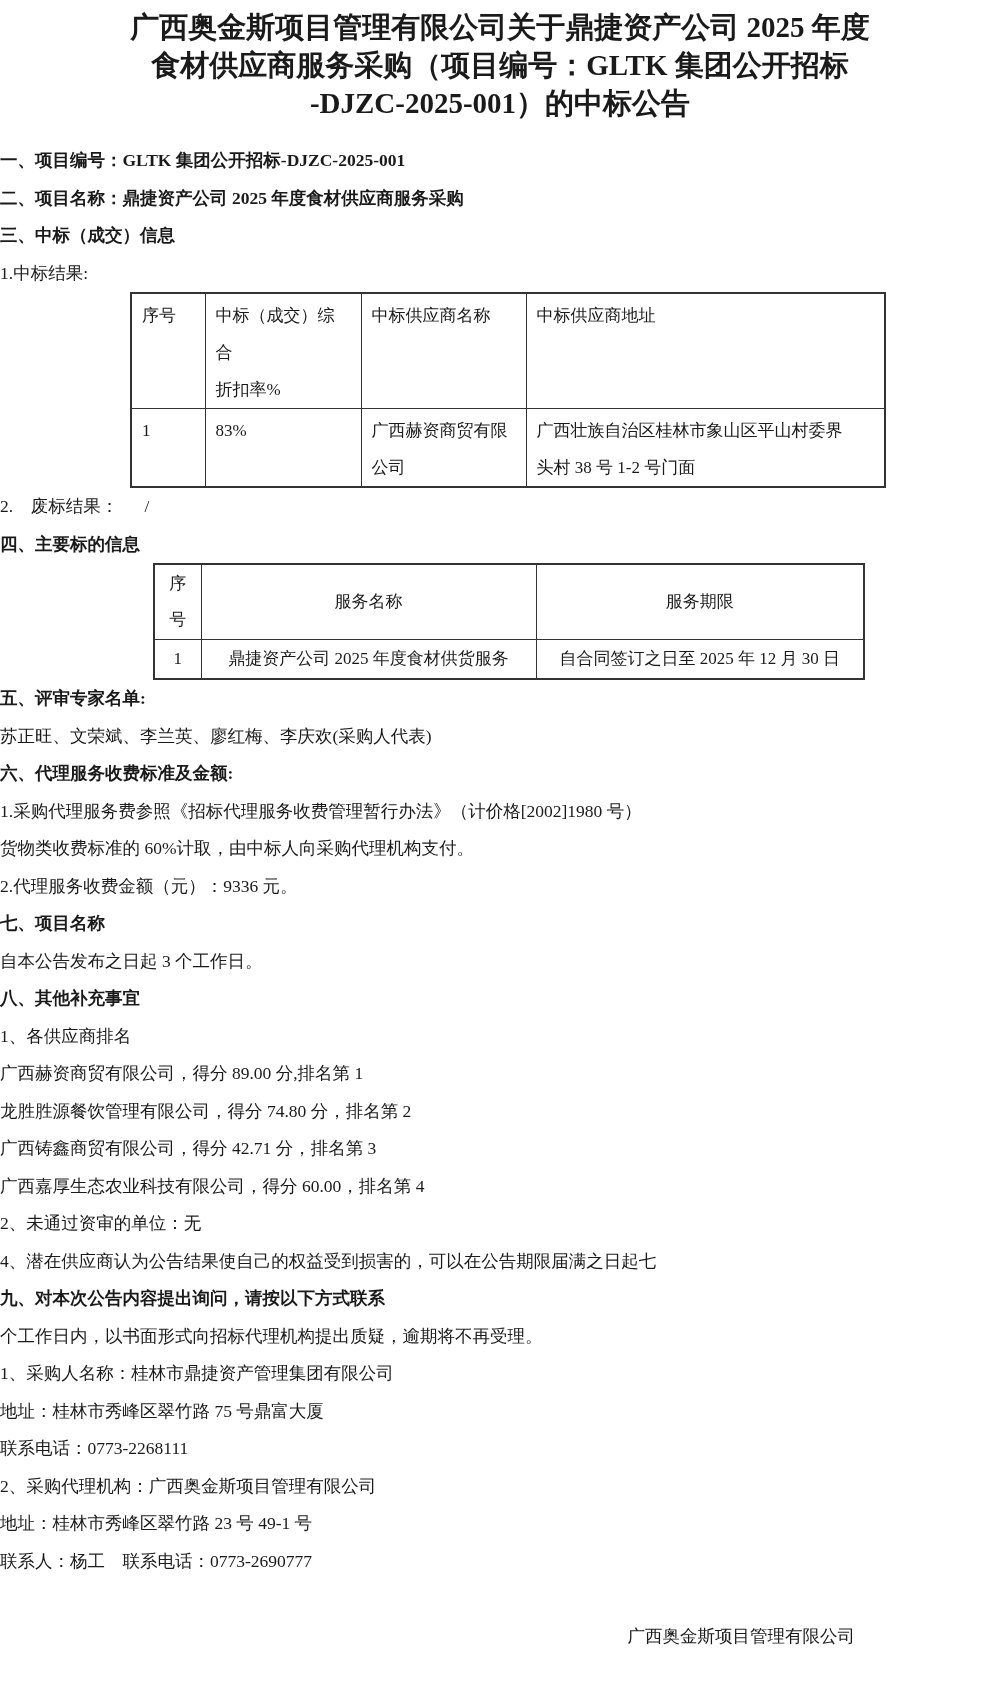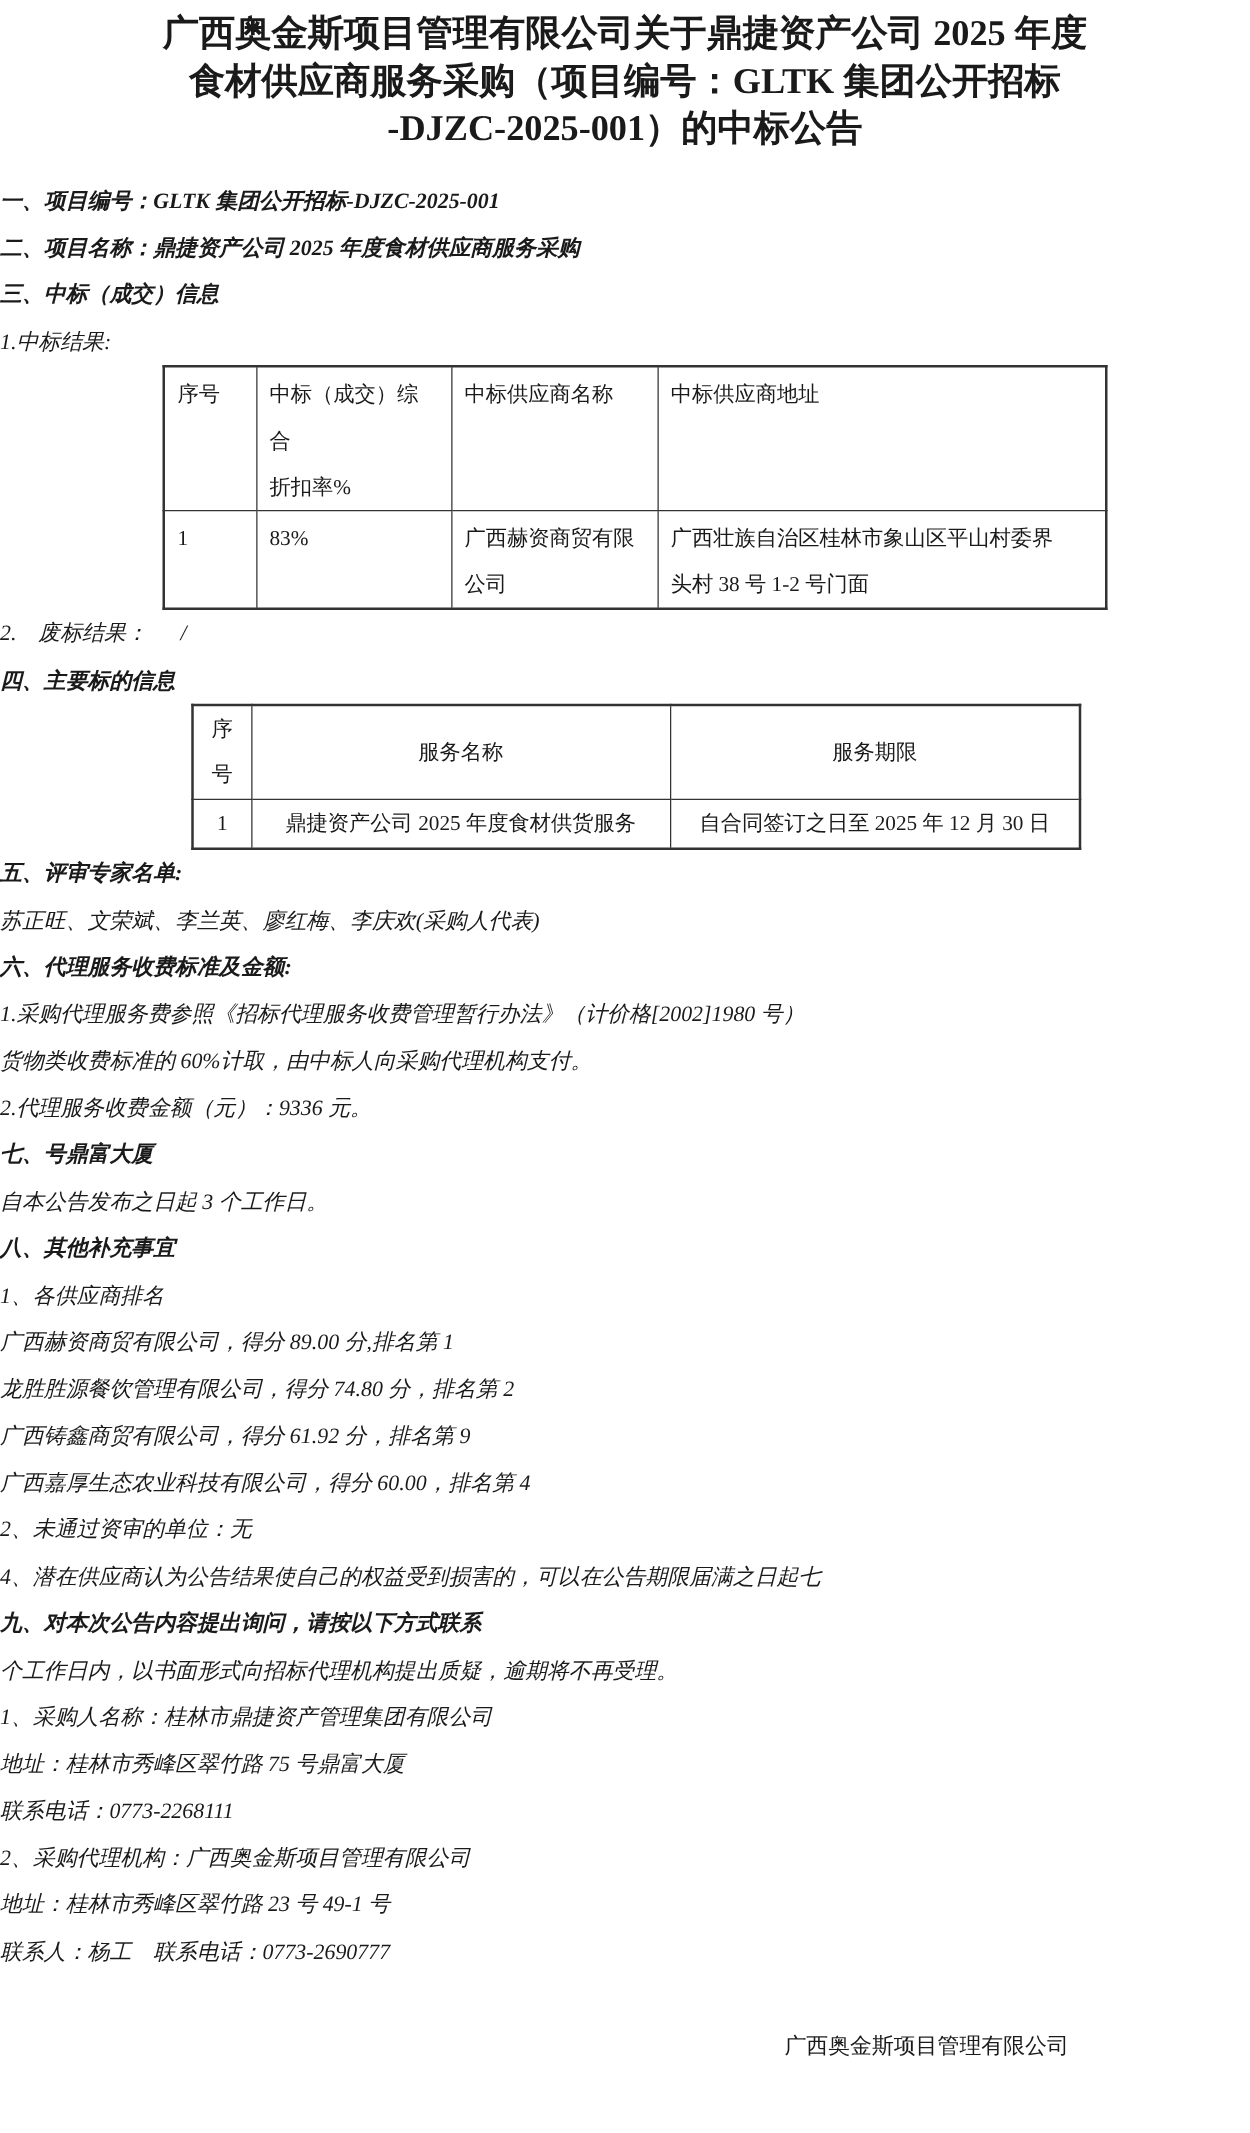--- a/index.html
+++ b/index.html
@@ -18,21 +18,20 @@
     font-size:29px;
     line-height:38px;
     text-align:center;
     margin:0 50px 20px 50px;
   }
   p.line{
     margin:0;
     font-size:17.5px;
     line-height:37.5px;
     white-space:nowrap;
-    font-style:italic;
   }
   .b{font-weight:bold;}
   .ml1{margin-left:152px;}
   .ml2{margin-left:188px;}
   .ml3{margin-left:224px;}
   .mtm12{margin-top:-12px;}
   table{
     border-collapse:collapse;
     table-layout:fixed;
     font-size:17px;
@@ -121,27 +120,27 @@
       </tr>
     </tbody>
   </table>
 
   <p class="line ml1 b">五、评审专家名单:</p>
   <p class="line ml2">苏正旺、文荣斌、李兰英、廖红梅、李庆欢(采购人代表)</p>
   <p class="line ml1 b">六、代理服务收费标准及金额:</p>
   <p class="line ml2">1.采购代理服务费参照《招标代理服务收费管理暂行办法》（计价格[2002]1980 号）</p>
   <p class="line ml1">货物类收费标准的 60%计取，由中标人向采购代理机构支付。</p>
   <p class="line ml2">2.代理服务收费金额（元）：9336 元。</p>
-  <p class="line ml1 b">七、号鼎富大厦</p>
+  <p class="line ml1 b">七、项目名称</p>
   <p class="line ml2">自本公告发布之日起 3 个工作日。</p>
   <p class="line ml1 b">八、其他补充事宜</p>
   <p class="line ml2">1、各供应商排名</p>
   <p class="line ml2">广西赫资商贸有限公司，得分 89.00 分,排名第 1</p>
   <p class="line ml2">龙胜胜源餐饮管理有限公司，得分 74.80 分，排名第 2</p>
-  <p class="line ml2">广西铸鑫商贸有限公司，得分 61.92 分，排名第 9</p>
+  <p class="line ml2">广西铸鑫商贸有限公司，得分 42.71 分，排名第 3</p>
   <p class="line ml2">广西嘉厚生态农业科技有限公司，得分 60.00，排名第 4</p>
   <p class="line ml2 mtm12">2、未通过资审的单位：无</p>
   <p class="line ml2">4、潜在供应商认为公告结果使自己的权益受到损害的，可以在公告期限届满之日起七</p>
   <p class="line ml3 b">九、对本次公告内容提出询问，请按以下方式联系</p>
   <p class="line ml1">个工作日内，以书面形式向招标代理机构提出质疑，逾期将不再受理。</p>
   <p class="line ml2">1、采购人名称：桂林市鼎捷资产管理集团有限公司</p>
   <p class="line ml2">地址：桂林市秀峰区翠竹路 75 号鼎富大厦</p>
   <p class="line ml2">联系电话：0773-2268111</p>
   <p class="line ml2">2、采购代理机构：广西奥金斯项目管理有限公司</p>
   <p class="line ml2">地址：桂林市秀峰区翠竹路 23 号 49-1 号</p>

